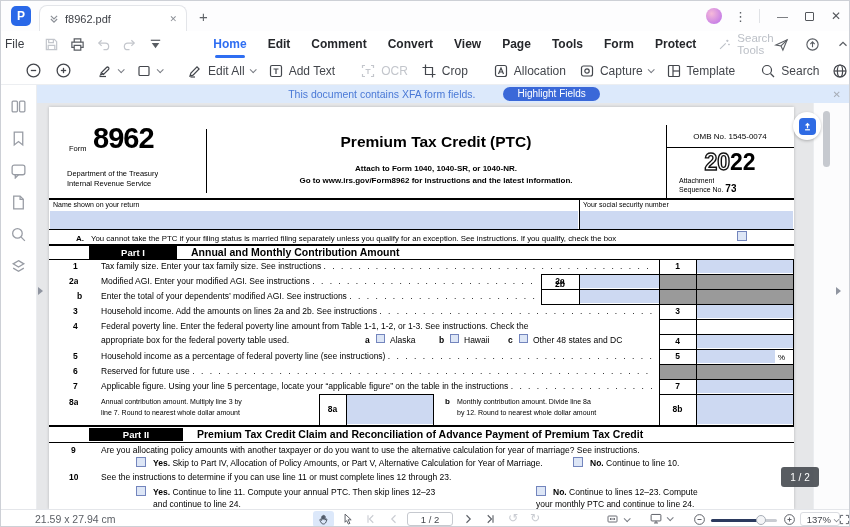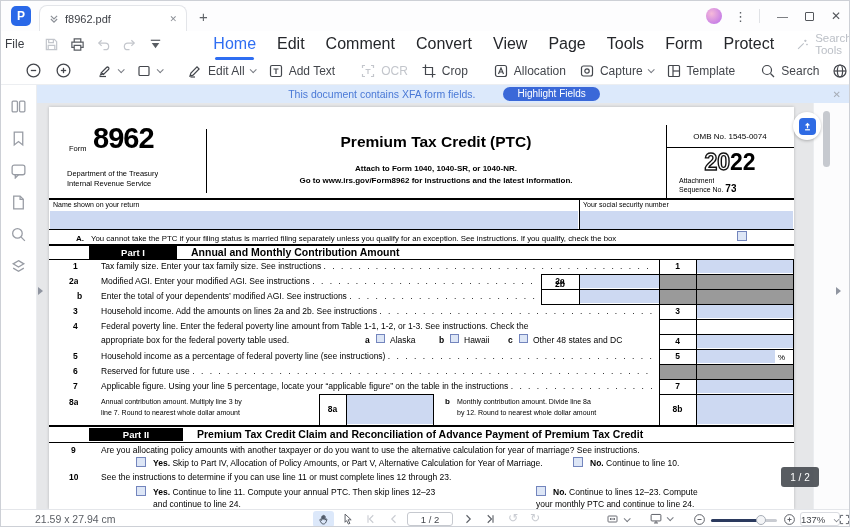--- a/index.html
+++ b/index.html
@@ -21,21 +21,21 @@
   .maxbox { width:9px; height:9px; border:1.2px solid #54575c; border-radius:1px; display:inline-block; }
   .winclose { font-size:12px; }
 
   
   .menubar { position:absolute; left:0; top:30px; width:850px; height:26px; display:flex; align-items:center; padding:0 4px; font-size:12px; color:#3b3e44; }
   .m-div { width:1px; height:14px; background:#e0e2e6; margin:0 10px; }
   .m-icons { display:flex; align-items:center; gap:11px; }
   .mi { display:flex; align-items:center; color:#595d63; }
   .mi.disabled { color:#c3c6cc; }
   .menu-tabs { display:flex; gap:21px; margin-left:50px; }
-  .menu-tab { position:relative; color:#25272b; font-weight:400; font-size:16px; }
+  .menu-tab { position:relative; color:#25272b; font-weight:700; font-size:12px; }
   .menu-tab.active { color:#2f6ef2; }
   .menu-tab.active::after { content:''; position:absolute; left:2px; right:2px; bottom:-7px; height:3px; border-radius:2px; background:#2f6ef2; }
   .searchtools { margin-left:22px; display:flex; align-items:center; gap:6px; color:#bcc0c7; font-size:11.5px; }
   .menu-right { margin-left:auto; display:flex; align-items:center; gap:16px; color:#595d63; padding-right:4px; }
 
   
   .toolbar { position:absolute; left:0; top:56px; width:850px; height:28px; display:flex; align-items:center; padding-left:24px; border-bottom:1px solid #eceef1; }
   .tbtn { display:flex; align-items:center; gap:5px; color:#43464c; font-size:12px; margin-right:13px; white-space:nowrap; }
   .tbtn.disabled { color:#c3c6cc; }
   .t-div { width:1px; height:15px; background:#e3e5e9; margin:0 9px 0 3px; }
@@ -77,21 +77,21 @@
   .parttitle { position:absolute; font-weight:700; font-size:10.5px; white-space:nowrap; color:#000; }
   .yr-outline { color:#fff; -webkit-text-stroke:1.4px #111; }
 
   
   .statusbar { position:absolute; left:0; top:508px; width:850px; height:19px; background:#fff; border-top:1px solid #e4e6ea; font-size:10.5px; color:#5c6066; }
   .sb { position:absolute; display:flex; align-items:center; }
   .sb-ico { color:#5b5f66; }
   .sb-ico.disabled { color:#c9ccd2; }
   .handbtn { left:312px; top:1px; width:21px; height:16px; background:#dce8fa; border-radius:3px; justify-content:center; }
   .pagebox { left:406px; top:2px; width:46px; height:14px; border:1px solid #c6c9cf; border-radius:3px; font-size:9.5px; color:#44474d; justify-content:center; }
-  .zoombox { left:799px; top:2px; width:40px; height:14px; border:1px solid #dadce1; border-radius:3px; font-size:9.5px; color:#44474d; justify-content:space-between; gap:3px; }
+  .zoombox { left:799px; top:2px; width:40px; height:14px; border:1px solid #dadce1; border-radius:3px; font-size:9.5px; color:#44474d; justify-content:flex-end; gap:3px; }
   .slider-track { position:absolute; left:710px; top:9px; width:66px; height:3px; background:#c9ccd2; border-radius:2px; }
   .slider-fill { position:absolute; left:710px; top:9px; width:50px; height:3px; background:#2b3a5e; border-radius:2px; }
   .slider-thumb { position:absolute; left:755px; top:5px; width:10px; height:10px; border-radius:50%; background:#f4f5f7; border:1px solid #a8aeb7; }
   svg { display:block; }
 </style>
 </head>
 <body>
 
 <div id="app">
 

